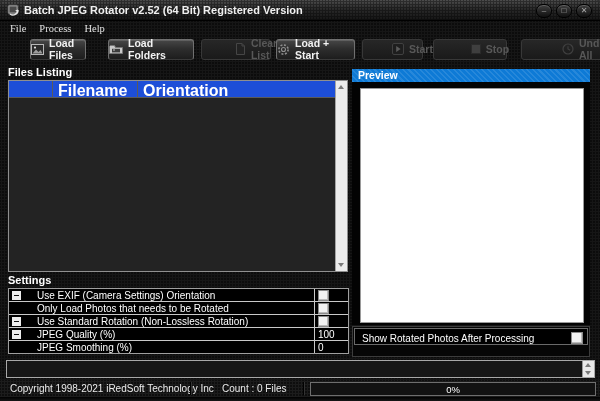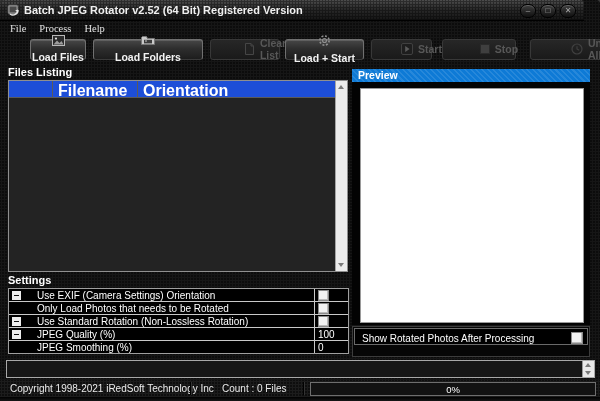--- a/index.html
+++ b/index.html
@@ -6,21 +6,21 @@
   .window{
     position:relative;width:600px;height:401px;overflow:hidden;
     font-family:"Liberation Sans",sans-serif;
     background:
       radial-gradient(rgba(255,255,255,0.045) 1px, transparent 1.2px) 0 0/3px 3px,
       #0c0c0c;
     border-radius:4px 4px 0 0;
   }
   
   .titlebar{
-    position:absolute;left:0;top:0;right:16px;height:20px;
+    position:absolute;left:0;top:0;right:0;height:20px;
     background:
       radial-gradient(rgba(0,0,0,0.38) 1px, transparent 1.2px) 0 0/3px 3px,
       linear-gradient(#4d4d4d,#2a2a2a 45%,#161616);
     border-radius:4px 4px 0 0;
     border-bottom:1px solid #000;
   }
   .app-icon{position:absolute;left:7px;top:3px;width:13px;height:13px;}
   .title-text{position:absolute;left:24px;top:0;line-height:20px;font-size:11px;font-weight:bold;color:#f0f0f0;white-space:nowrap;}
   .win-controls{position:absolute;right:8px;top:4px;display:flex;gap:4px;}
   .win-btn{
@@ -36,27 +36,26 @@
   .toolbar{position:absolute;left:0;top:36px;right:0;height:26px;display:flex;align-items:center;padding-left:30px;}
   .tbtn{
     height:21px;border-radius:3px;display:flex;align-items:center;justify-content:center;gap:5px;
     font-size:10.5px;font-weight:bold;box-sizing:border-box;flex:none;
   }
   .tbtn.on{
     background:linear-gradient(#474747,#2e2e2e 45%,#1d1d1d);
     border:1px solid #707070;border-bottom-color:#3a3a3a;
     box-shadow:inset 0 1px 0 rgba(255,255,255,0.14);
     color:#f2f2f2;
-    flex-direction:column;
   }
   .tbtn.off{
     background:linear-gradient(#272727,#1a1a1a);
     border:1px solid #383838;color:#585858;padding-left:40px;
   }
-  .w1{width:56px}.w2{width:110px;margin-left:7px}.w3{width:70px;margin-left:7px}
+  .w1{width:56px}.w2{width:86px;margin-left:22px}.w3{width:70px;margin-left:7px}
   .w4{width:79px;margin-left:5px}.w5{width:61px;margin-left:7px}
   .w6{width:74px;margin-left:10px}.w7{width:92px;margin-left:14px}
   .ticon{display:flex;align-items:center;}
   
   .sec-label{position:absolute;font-size:11px;font-weight:bold;color:#ffffff;white-space:nowrap;}
   
   .files-table{
     position:absolute;left:8px;top:80px;width:340px;height:192px;
     border:1px solid #8f8f8f;background:#232323;box-sizing:border-box;
   }

